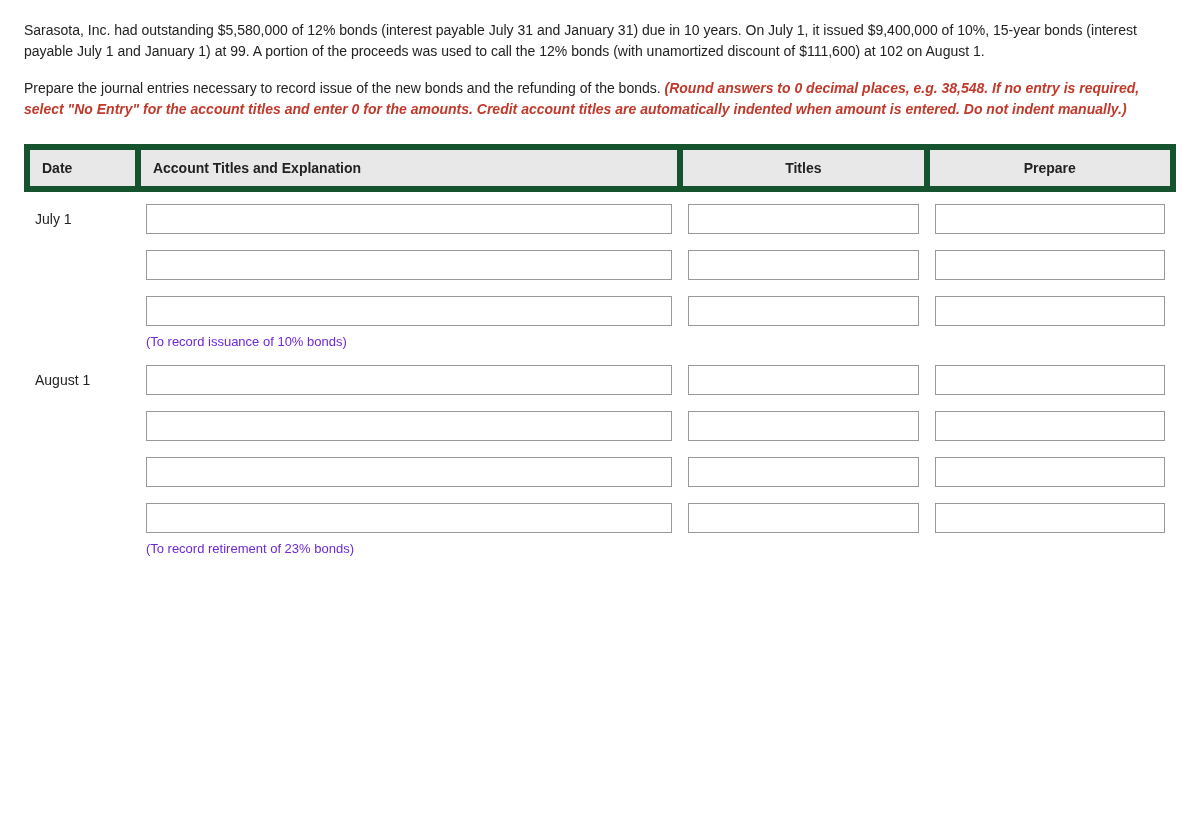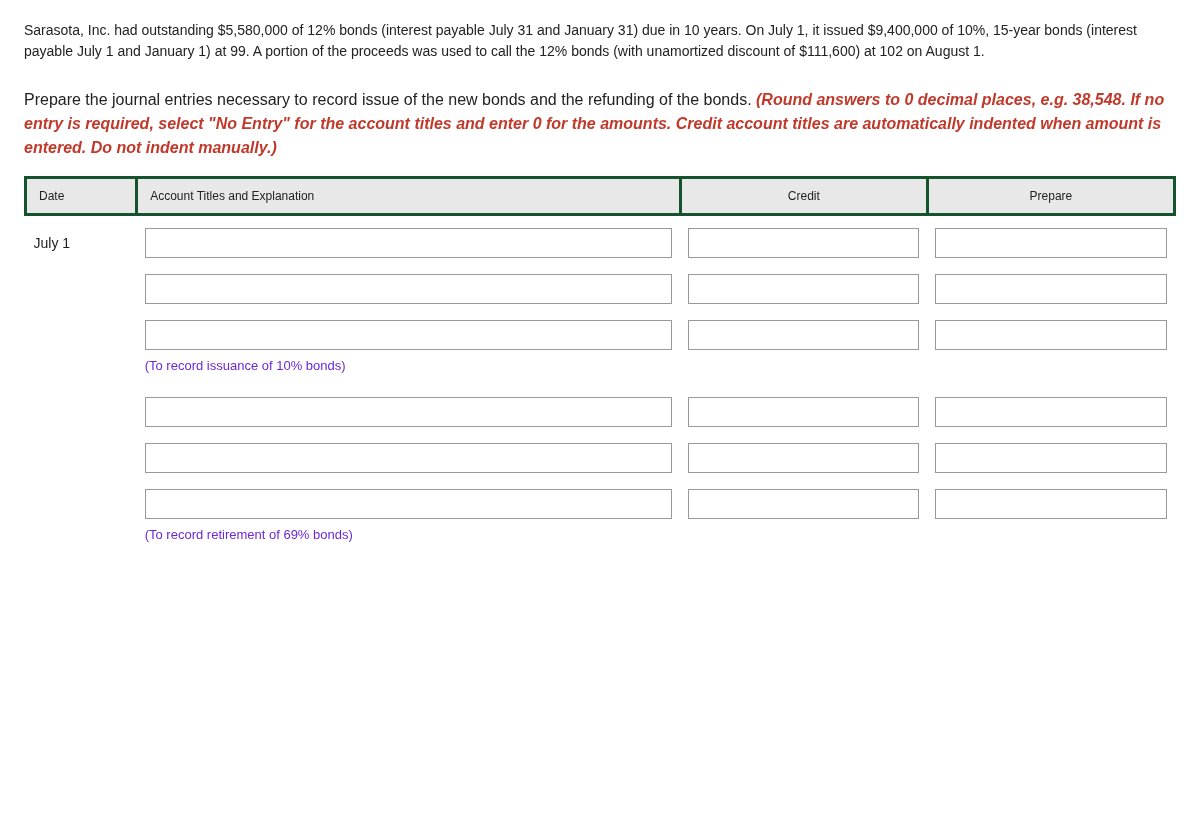--- a/index.html
+++ b/index.html
@@ -11,50 +11,50 @@
       font-family: Arial, sans-serif;
       font-size: 14px;
       background: #fff;
       color: #222;
       padding: 20px 24px;
       width: 1200px;
       min-height: 825px;
     }
     .problem-text {
       line-height: 1.5;
-      margin-bottom: 26px;
+      margin-bottom: 16px;
       font-size: 14px;
     }
     .instruction-text {
       line-height: 1.5;
-      margin-bottom: 16px;
-      font-size: 16px;
+      margin-bottom: 24px;
+      font-size: 14px;
     }
     .instruction-text .normal {
       color: #222;
     }
     .instruction-text .bold-red {
       color: #c0392b;
       font-style: italic;
       font-weight: bold;
     }
     .journal-table {
       width: 100%;
       border-collapse: collapse;
       margin-top: 4px;
     }
     .journal-table thead tr {
       background: #e8e8e8;
     }
     .journal-table thead th {
       padding: 10px 12px;
       text-align: left;
-      font-weight: normal;
-      font-size: 12px;
-      border: 3px solid #14532d;
+      font-weight: bold;
+      font-size: 14px;
+      border: 6px solid #14532d;
     }
     .journal-table thead th.debit-col,
     .journal-table thead th.credit-col {
       text-align: center;
       width: 200px;
     }
     .journal-table tbody td {
       padding: 4px 8px;
       border: none;
       vertical-align: middle;
@@ -129,21 +129,21 @@
 
 <div class="instruction-text">
   <span class="normal">Prepare the journal entries necessary to record issue of the new bonds and the refunding of the bonds. </span><span class="bold-red">(Round answers to 0 decimal places, e.g. 38,548. If no entry is required, select "No Entry" for the account titles and enter 0 for the amounts. Credit account titles are automatically indented when amount is entered. Do not indent manually.)</span>
 </div>
 
 <table class="journal-table">
   <thead>
     <tr class="header-row">
       <th>Date</th>
       <th>Account Titles and Explanation</th>
-      <th class="debit-col">Credit</th>
+      <th class="debit-col">Titles</th>
       <th class="credit-col">Prepare</th>
     </tr>
   </thead>
   <tbody>
 
     <tr class="section-gap">
         <td colspan="4"></td>
       </tr>
 
     <tr>
@@ -193,20 +193,32 @@
 
     <tr class="memo-row">
       <td></td>
       <td colspan="3">(To record issuance of 10% bonds)</td>
     </tr>
 
     <tr class="section-gap">
         <td colspan="4"></td>
       </tr>
 
+    <tr>
+      <td class="date-cell">August 1</td>
+      <td class="account-cell">
+        <input type="text" class="entry-input" value="" style="">
+      </td>
+      <td class="debit-cell">
+        <input type="text" class="debit-input" value="" style="">
+      </td>
+      <td class="credit-cell">
+        <input type="text" class="credit-input" value="" style="">
+      </td>
+    </tr>
     <tr class="row-spacer">
         <td colspan="4"></td>
       </tr>
 
     <tr>
       <td class="date-cell"></td>
       <td class="account-cell">
         <input type="text" class="entry-input" value="" style="">
       </td>
       <td class="debit-cell">
@@ -244,17 +256,17 @@
       <td class="debit-cell">
         <input type="text" class="debit-input" value="" style="">
       </td>
       <td class="credit-cell">
         <input type="text" class="credit-input" value="" style="">
       </td>
     </tr>
 
     <tr class="memo-row">
       <td></td>
-      <td colspan="3">(To record retirement of 69% bonds)</td>
+      <td colspan="3">(To record retirement of 23% bonds)</td>
     </tr>
 
   </tbody>
 </table>
 
 </body></html>

